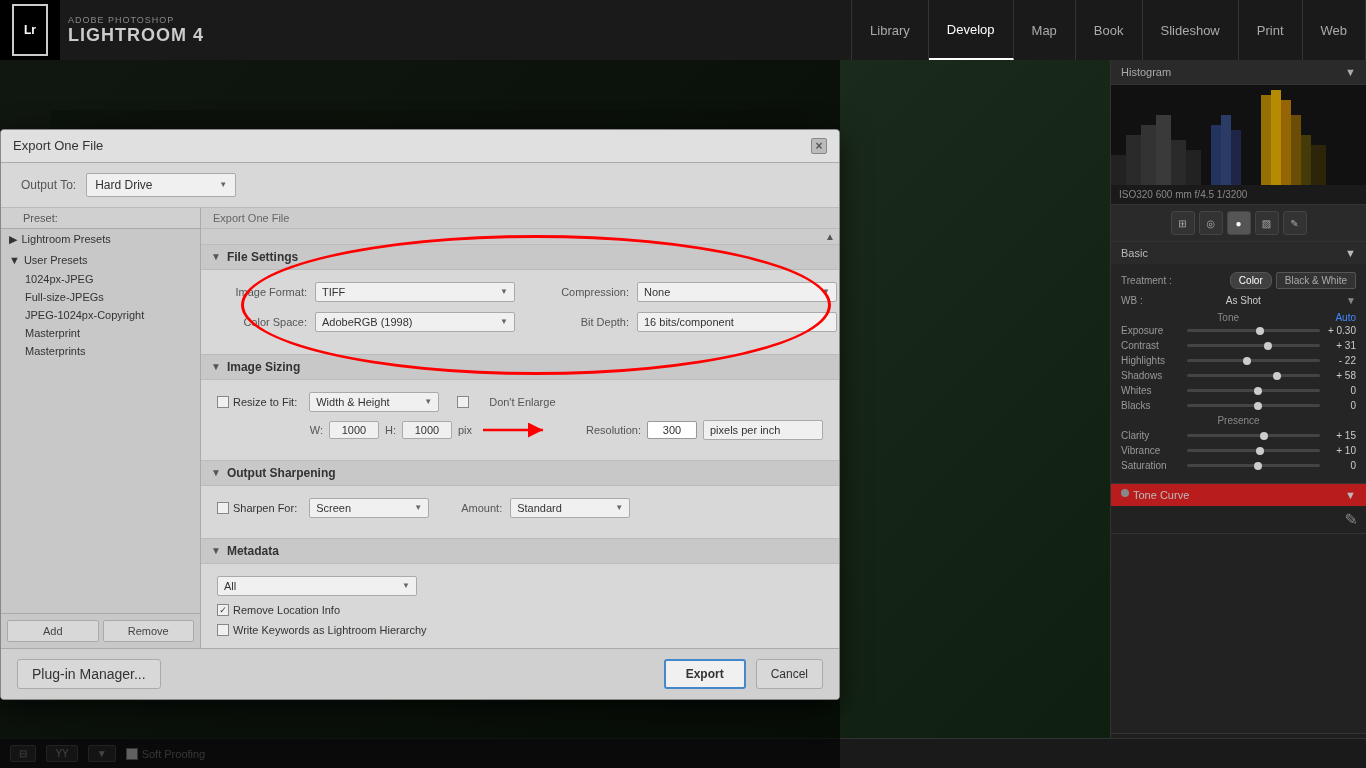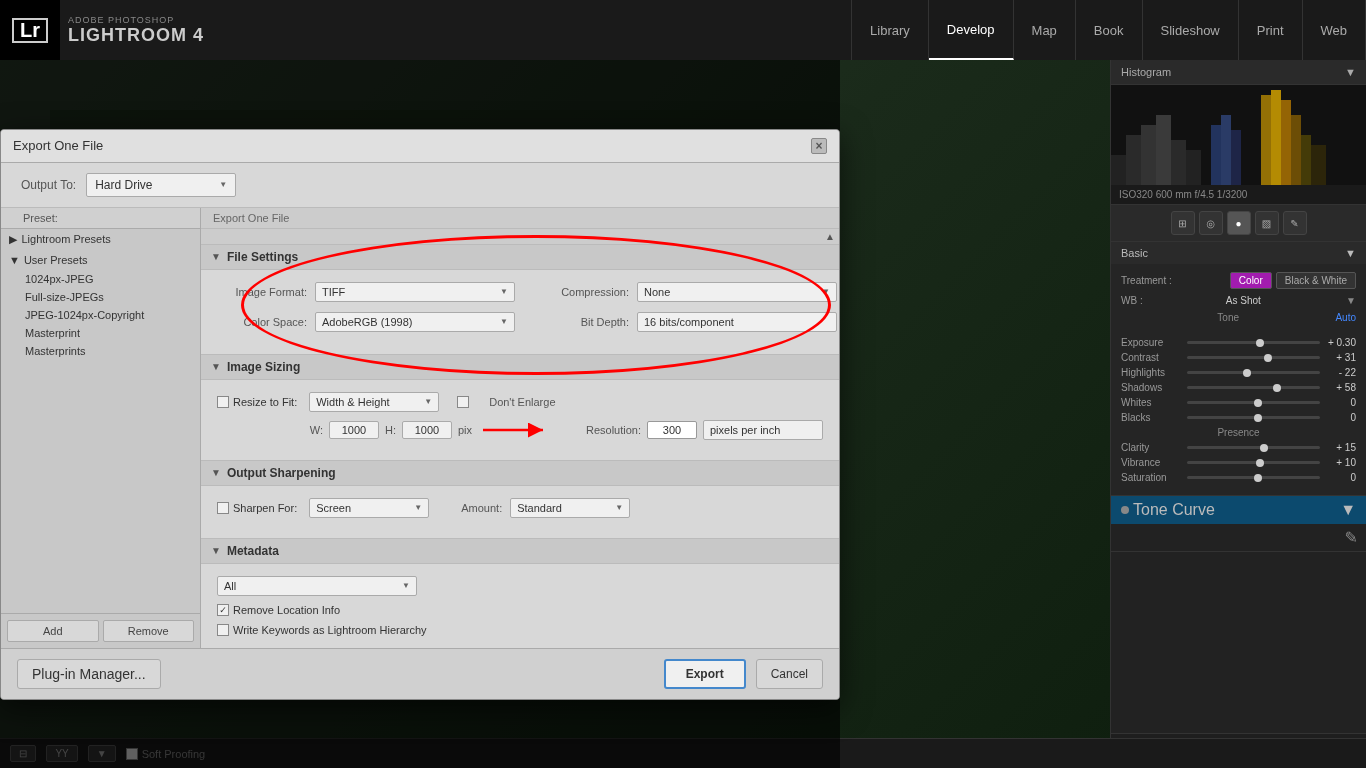--- a/index.html
+++ b/index.html
@@ -1,21 +1,21 @@
 <!DOCTYPE html>
 <html><head>
   <meta charset="utf-8">
   <style>
     * { margin: 0; padding: 0; box-sizing: border-box; }
     body { width: 1366px; height: 768px; overflow: hidden; font-family: Arial, sans-serif; font-size: 12px; background: #2a2a2a; color: #ccc; }
 
     
     .top-bar { width: 100%; height: 60px; background: #1a1a1a; display: flex; align-items: center; }
     .lr-logo { width: 60px; height: 60px; background: #000; display: flex; align-items: center; justify-content: center; flex-shrink: 0; }
-    .lr-logo-inner { width: 36px; height: 25px; border: 2px solid #ccc; display: flex; align-items: center; justify-content: center; color: #fff; font-weight: bold; font-size: 20px; }
+    .lr-logo-inner { width: 36px; height: 52px; border: 2px solid #ccc; display: flex; align-items: center; justify-content: center; color: #fff; font-weight: bold; font-size: 12px; }
     .app-title { display: flex; flex-direction: column; margin-left: 8px; }
     .app-title .adobe { font-size: 9px; color: #888; letter-spacing: 1px; }
     .app-title .lightroom { font-size: 18px; color: #ccc; font-weight: bold; letter-spacing: 1px; }
     .nav-menu { display: flex; align-items: center; margin-left: auto; height: 100%; }
     .nav-item { color: #aaa; padding: 0 18px; height: 100%; display: flex; align-items: center; cursor: pointer; font-size: 13px; border-right: 1px solid #333; }
     .nav-item:first-child { border-left: 1px solid #333; }
     .nav-item.active { color: #fff; border-bottom: 2px solid #fff; }
 
     
     .main-area { display: flex; width: 100%; height: 708px; }
@@ -32,32 +32,32 @@
     .tool-bar { background: #2a2a2a; padding: 6px; display: flex; justify-content: center; gap: 4px; border-bottom: 1px solid #333; }
     .tool-btn { width: 24px; height: 24px; background: #333; border: 1px solid #444; border-radius: 3px; display: flex; align-items: center; justify-content: center; color: #aaa; cursor: pointer; font-size: 10px; }
     .tool-btn.active { background: #555; color: #fff; }
 
     .panel-section { border-bottom: 1px solid #333; }
     .panel-section-header { background: #2a2a2a; padding: 5px 10px; display: flex; justify-content: space-between; align-items: center; font-size: 11px; color: #bbb; cursor: pointer; }
     .panel-content { padding: 8px 10px; background: #252525; }
     .treatment-row { display: flex; justify-content: space-between; align-items: center; margin-bottom: 6px; font-size: 10px; color: #999; }
     .treatment-btns { display: flex; gap: 4px; }
     .treatment-btn { padding: 2px 8px; background: #333; border: 1px solid #555; color: #aaa; font-size: 10px; cursor: pointer; border-radius: 2px; }
-    .treatment-btn.active { background: #a21caf; color: #fff; }
+    .treatment-btn.active { background: #404040; color: #fff; border-radius: 7px; }
     .wb-row { display: flex; justify-content: space-between; align-items: center; margin-bottom: 6px; font-size: 10px; color: #999; }
     .wb-value { color: #ccc; font-size: 10px; }
     .slider-row { display: flex; align-items: center; justify-content: space-between; margin-bottom: 4px; font-size: 10px; }
     .slider-label { color: #999; width: 60px; }
     .slider-track { flex: 1; height: 3px; background: #444; margin: 0 6px; position: relative; border-radius: 2px; }
     .slider-thumb { width: 8px; height: 8px; background: #ccc; border-radius: 50%; position: absolute; top: -2.5px; }
     .slider-value { color: #ccc; width: 30px; text-align: right; font-size: 10px; }
-    .section-title { font-size: 10px; color: #888; text-align: center; margin-bottom: 14px; }
+    .section-title { font-size: 10px; color: #888; text-align: center; margin-bottom: 2px; }
     .presence-title { font-size: 10px; color: #888; text-align: center; margin-bottom: 4px; }
     .tone-curve-section { border-bottom: 1px solid #333; }
-    .tone-curve-header { background: #0c4a6e; padding: 5px 10px; display: flex; justify-content: space-between; align-items: center; font-size: 16px; color: #bbb; cursor: pointer; }
+    .tone-curve-header { background: #b91c1c; padding: 5px 10px; display: flex; justify-content: space-between; align-items: flex-start; font-size: 11px; color: #bbb; cursor: pointer; }
 
     
     .bottom-bar { height: 30px; background: #1a1a1a; border-top: 1px solid #333; display: flex; align-items: center; padding: 0 10px; gap: 10px; position: absolute; bottom: 0; left: 0; right: 0; z-index: 1; }
     .bottom-btn { background: #333; border: 1px solid #555; color: #aaa; padding: 2px 8px; font-size: 10px; border-radius: 2px; cursor: pointer; display: flex; align-items: center; gap: 4px; }
     .soft-proof { display: flex; align-items: center; gap: 4px; font-size: 11px; color: #888; }
 
     
     .panel-bottom { margin-top: auto; border-top: 1px solid #333; background: #1e1e1e; padding: 6px; display: flex; gap: 4px; }
     .panel-bottom-btn { flex: 1; background: #333; border: 1px solid #555; color: #aaa; padding: 4px; font-size: 11px; cursor: pointer; border-radius: 2px; text-align: center; }
     .tone-curve-edit { font-size: 16px; color: #888; cursor: pointer; }

